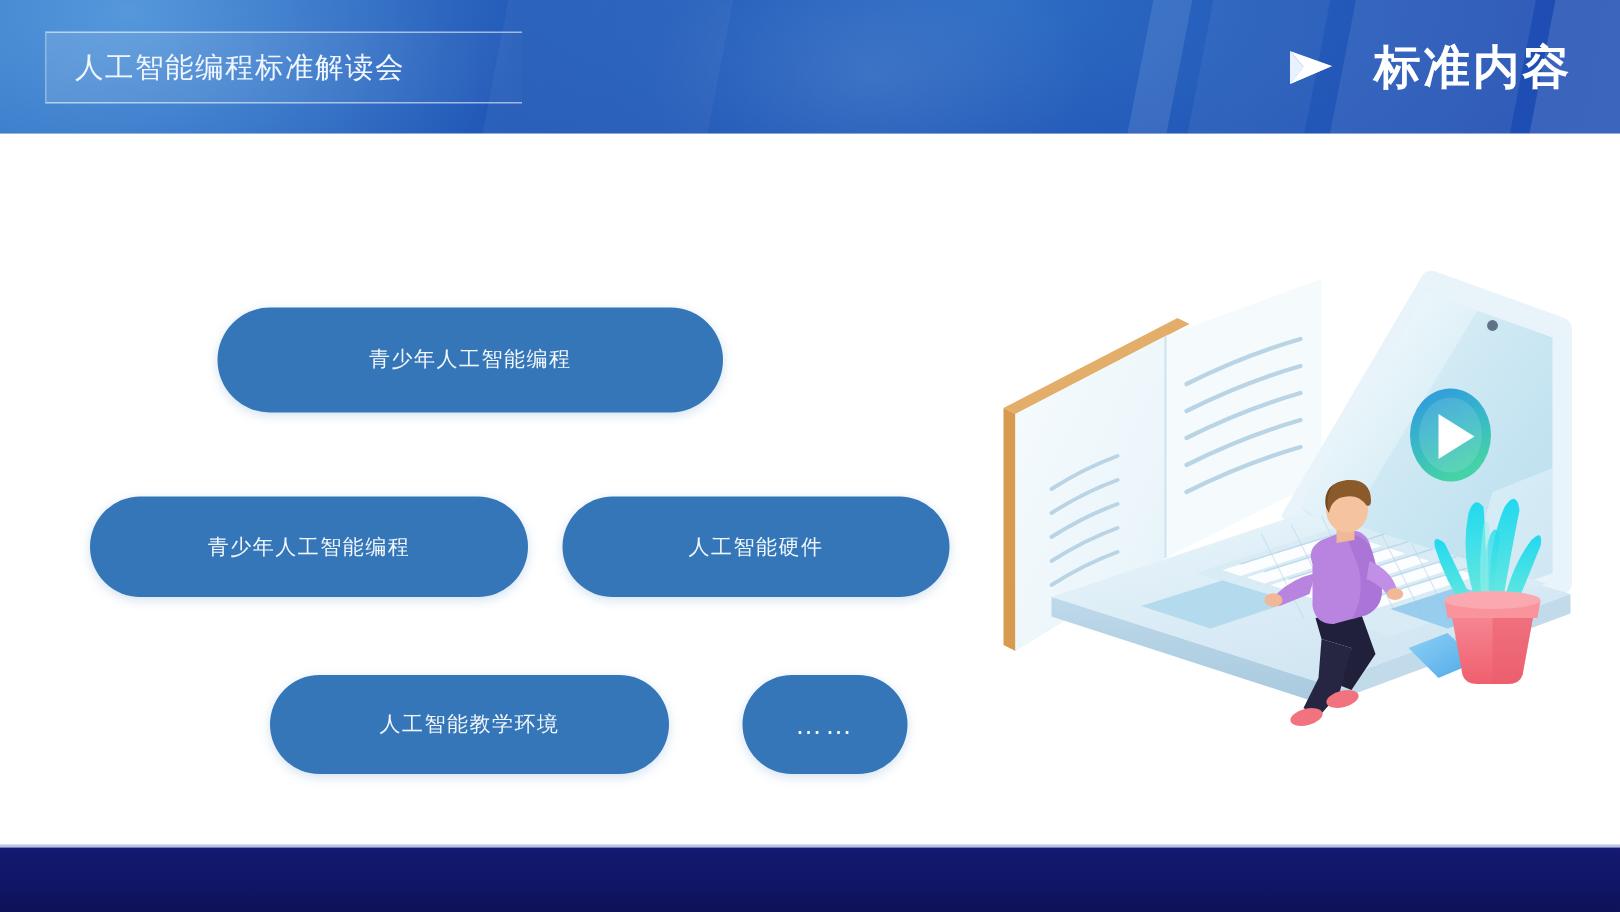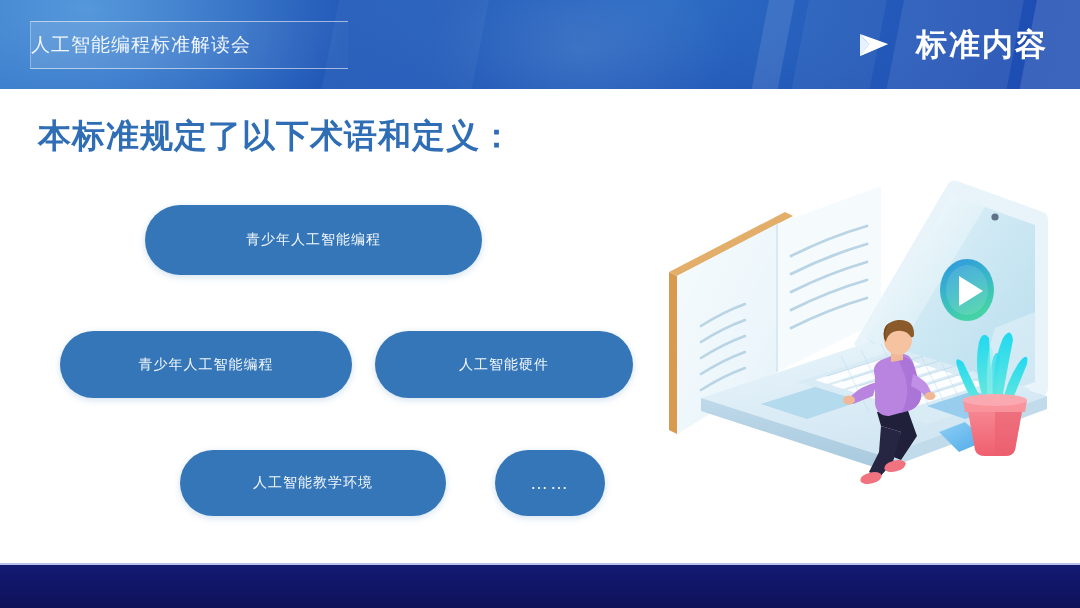--- a/index.html
+++ b/index.html
@@ -64,20 +64,21 @@
     border-left: 1px solid rgba(255,255,255,0.38);
     background: linear-gradient(90deg, rgba(255,255,255,0.12) 0%, rgba(255,255,255,0.02) 100%);
     box-sizing: border-box;
     display: flex;
     align-items: center;
   }
   .hdr-title-box .txt {
     color: #f0f6ff;
     font-size: 19px;
     letter-spacing: 1px;
+    padding-left: 19px;
     white-space: nowrap;
   }
 
   .hdr-right {
     position: absolute;
     right: 32px;
     top: 0;
     height: 89px;
     display: flex;
     align-items: center;
@@ -174,21 +175,20 @@
         <svg class="hdr-arrow" viewBox="0 0 36 32" xmlns="http://www.w3.org/2000/svg" aria-hidden="true">
           <path d="M4 5 L32 15 L4 27 L13 15.6 Z" fill="#ffffff"></path>
           <path d="M4 5 L13 15.6 L4 27 Z" fill="#e8f1ff"></path>
           <path d="M13 15.6 L32 15 L4 27 Z" fill="#ffffff"></path>
         </svg>
       </span>
       <span class="hdr-section">标准内容</span>
     </div>
   </div>
 
-  <div class="main-heading">本标准规定了以下术语和定义：</div>
 
   <div class="pill p-youth">青少年人工智能编程</div>
   <div class="pill p-platform">青少年人工智能编程</div>
   <div class="pill p-hardware">人工智能硬件</div>
   <div class="pill p-teaching">人工智能教学环境</div>
   <div class="pill p-more">……</div>
 
   <div class="illustration">
     <svg viewBox="0 0 400 360" xmlns="http://www.w3.org/2000/svg" aria-hidden="true">
       <defs>

